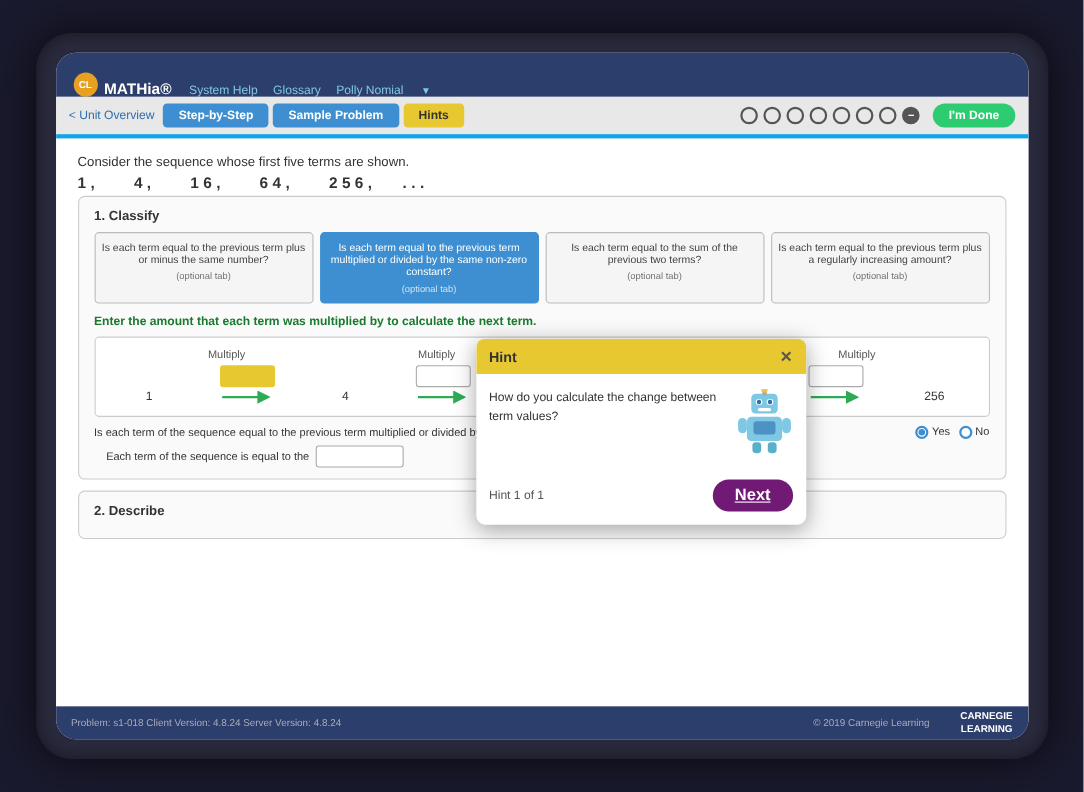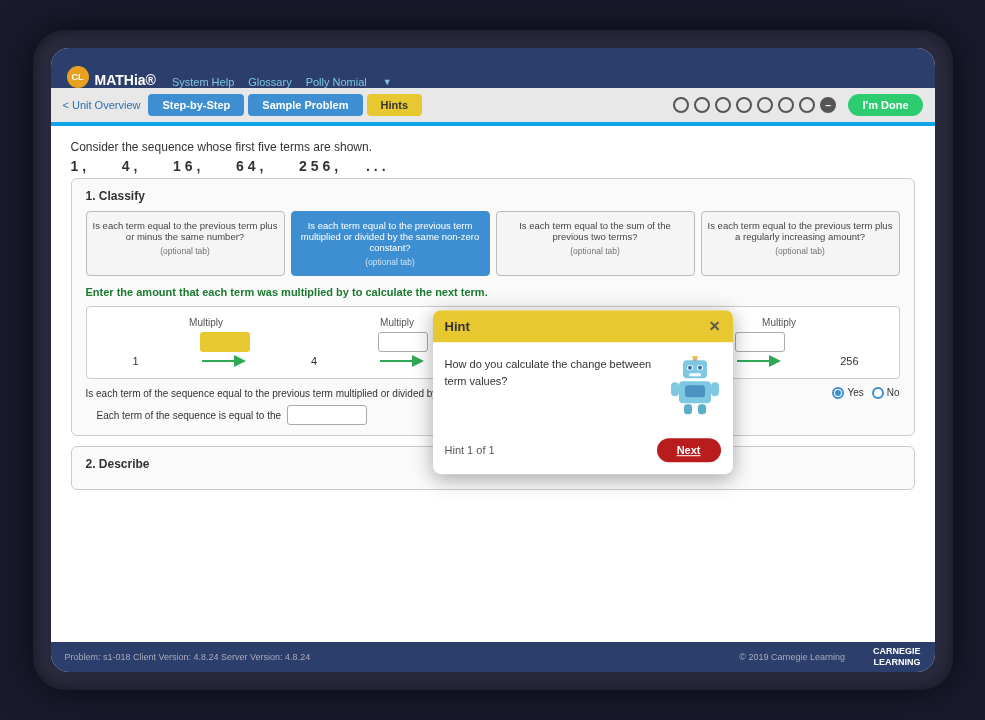--- a/index.html
+++ b/index.html
@@ -395,26 +395,26 @@
       padding: 8px 12px 12px 12px;
       display: flex;
       align-items: center;
       justify-content: space-between;
     }
     .hint-counter {
       font-size: 11px;
       color: #555;
     }
     .hint-next-btn {
-      background: #b91c1c;
+      background: #701a75;
       color: white;
       border: none;
       border-radius: 20px;
       padding: 6px 20px;
-      font-size: 11px;
+      font-size: 15px;
       font-weight: bold;
       cursor: pointer;
       text-decoration: underline;
     }
 
     
     .bottom-bar {
       background: #2c3e6b;
       color: #aab;
       font-size: 9px;

